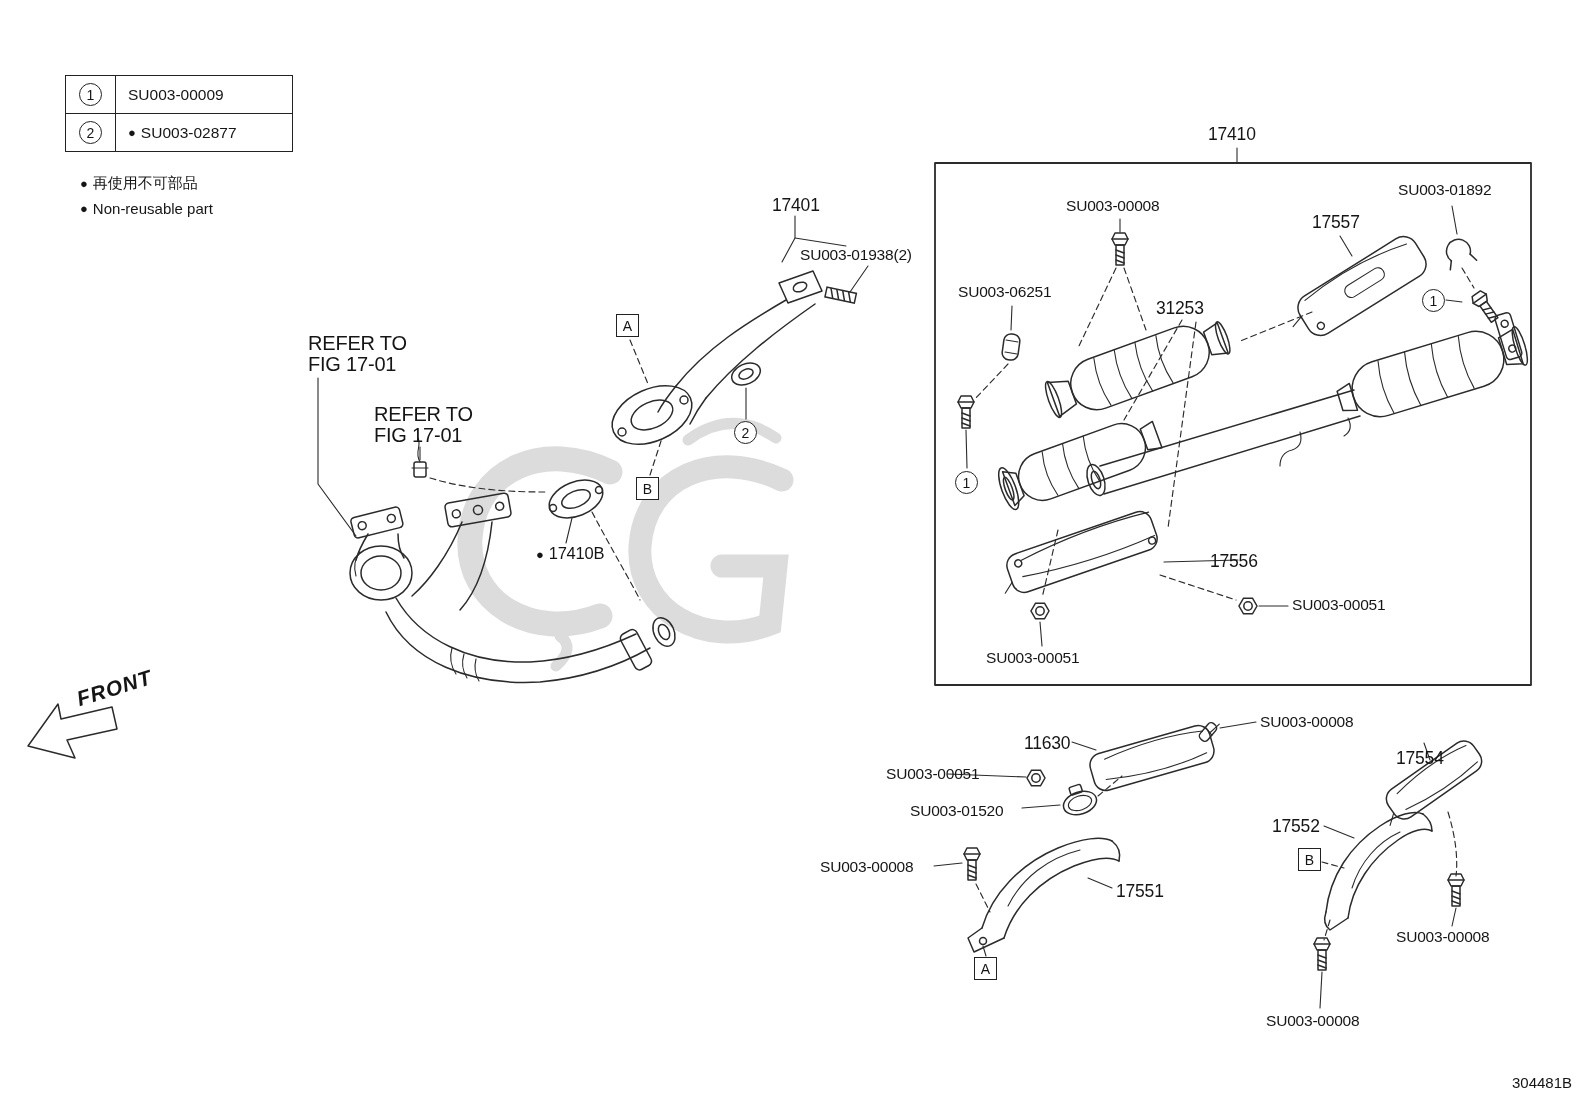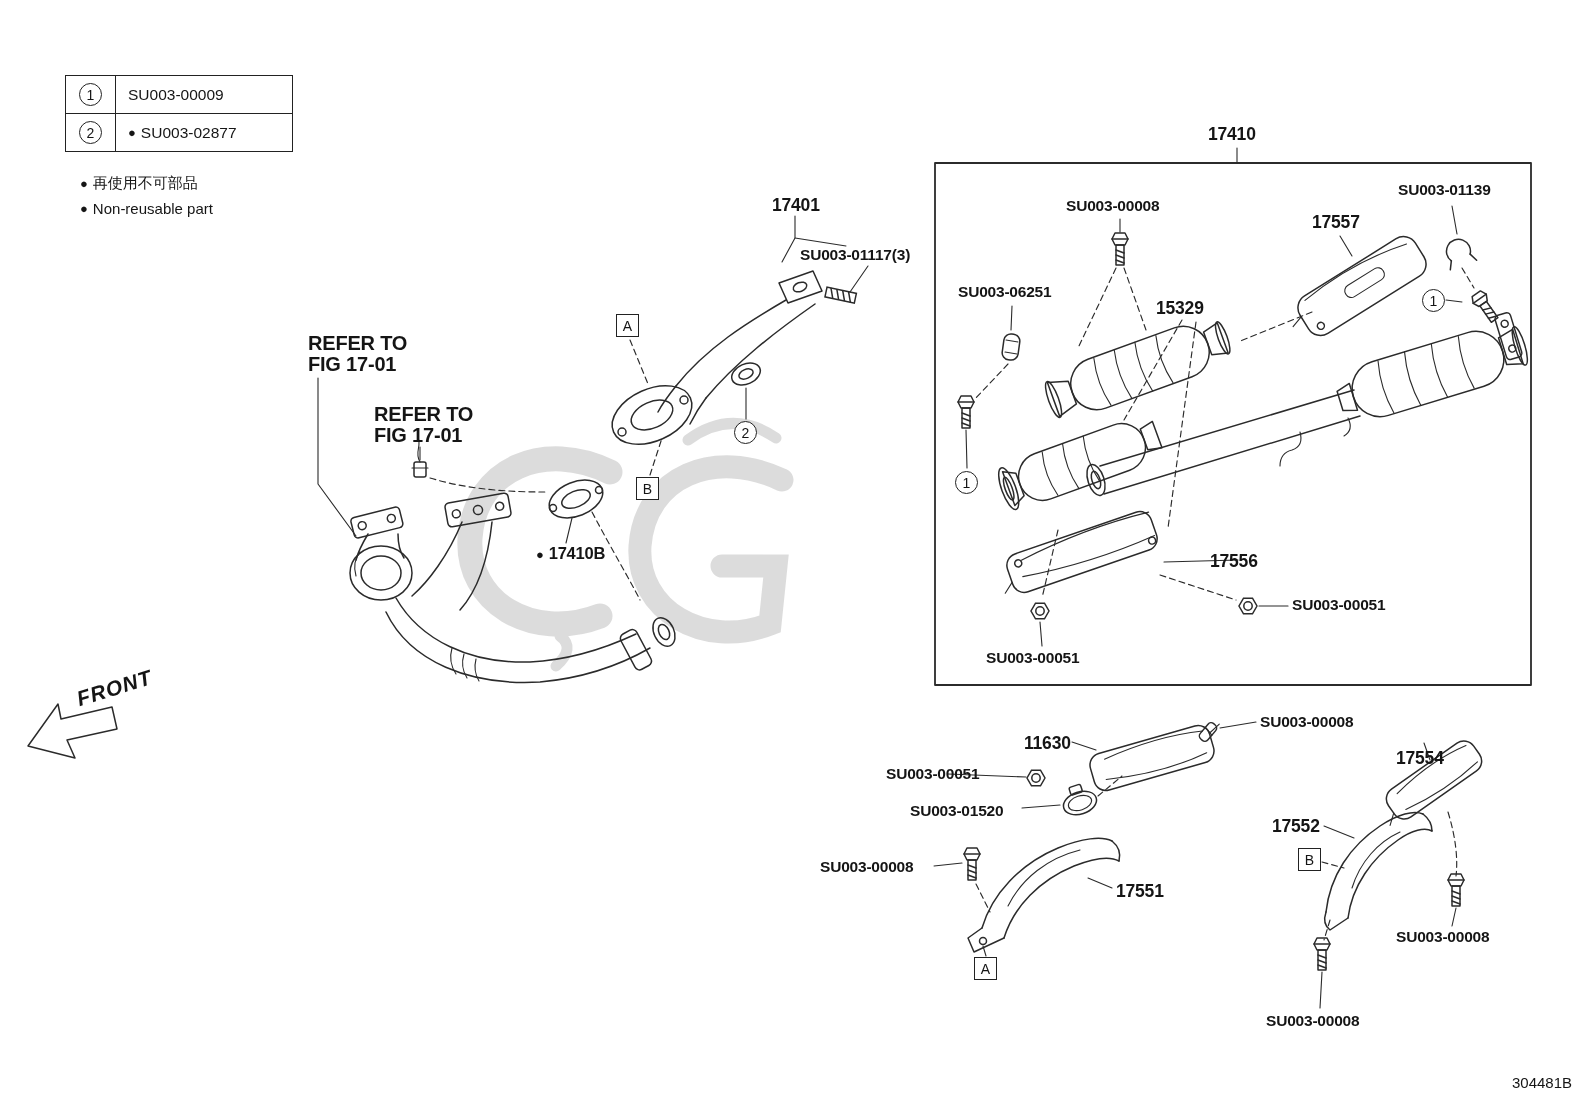--- a/index.html
+++ b/index.html
@@ -4,21 +4,21 @@
 <style>
   html,body{margin:0;padding:0;background:#ffffff;}
   .stage{position:relative;width:1592px;height:1099px;background:#fff;overflow:hidden;
          font-family:"Liberation Sans",sans-serif;color:#151515;}
   .stage svg{position:absolute;left:0;top:0;}
   .art :is(path,rect,ellipse,circle,line,polyline,polygon){
     stroke:#2b2b2b;fill:none;stroke-width:1.5;stroke-linecap:round;stroke-linejoin:round;}
   .art .dash{stroke-dasharray:6 4;stroke-width:1.15;}
   .art .thin{stroke-width:1.1;}
   .art .frame{stroke-width:1.8;}
-  .lbl{position:absolute;font-size:15.5px;letter-spacing:-0.2px;white-space:nowrap;font-weight:bold;}
+  .lbl{position:absolute;font-size:15.5px;letter-spacing:-0.2px;white-space:nowrap;}
   .num17{font-size:17.5px;}
   .refer{font-size:20px;line-height:21px;}
   .bullet{font-size:13px;margin-right:5px;}
   .boxmark,.circmark{position:absolute;width:23px;height:23px;border:1.6px solid #222;
     display:flex;align-items:center;justify-content:center;font-size:14px;background:#fff;box-sizing:border-box;}
   .circmark{border-radius:50%;}
   .circ-inline{width:23px;height:23px;border:1.6px solid #222;border-radius:50%;
     display:inline-flex;align-items:center;justify-content:center;font-size:14px;box-sizing:border-box;}
   .legend{position:absolute;left:65px;top:75px;width:228px;border:1.7px solid #222;box-sizing:border-box;}
   .legend-row{display:flex;height:37px;align-items:center;}
@@ -339,26 +339,26 @@
   <div class="note" style="left:80px;top:174px">
     <span class="bullet">●</span>
     <span>再使用不可部品</span>
   </div>
   <div class="note" style="left:80px;top:200px">
     <span class="bullet">●</span>
     <span>Non-reusable part</span>
   </div>
 
   <div class="lbl num17" style="left:772px;top:195px">17401</div>
-  <div class="lbl" style="left:800px;top:246px">SU003-01117(3)</div>
+  <div class="lbl" style="left:800px;top:246px">SU003-01938(2)</div>
   <div class="lbl num17" style="left:1208px;top:124px">17410</div>
   <div class="lbl" style="left:1066px;top:197px">SU003-00008</div>
-  <div class="lbl" style="left:1398px;top:181px">SU003-01139</div>
+  <div class="lbl" style="left:1398px;top:181px">SU003-01892</div>
   <div class="lbl num17" style="left:1312px;top:212px">17557</div>
-  <div class="lbl num17" style="left:1156px;top:298px">15329</div>
+  <div class="lbl num17" style="left:1156px;top:298px">31253</div>
   <div class="lbl" style="left:958px;top:283px">SU003-06251</div>
   <div class="lbl num17" style="left:1210px;top:551px">17556</div>
   <div class="lbl" style="left:1292px;top:596px">SU003-00051</div>
   <div class="lbl" style="left:986px;top:649px">SU003-00051</div>
 
   <div class="lbl refer" style="left:308px;top:333px">
     <div>REFER TO</div>
     <div>FIG 17-01</div>
   </div>
   <div class="lbl refer" style="left:374px;top:404px">

